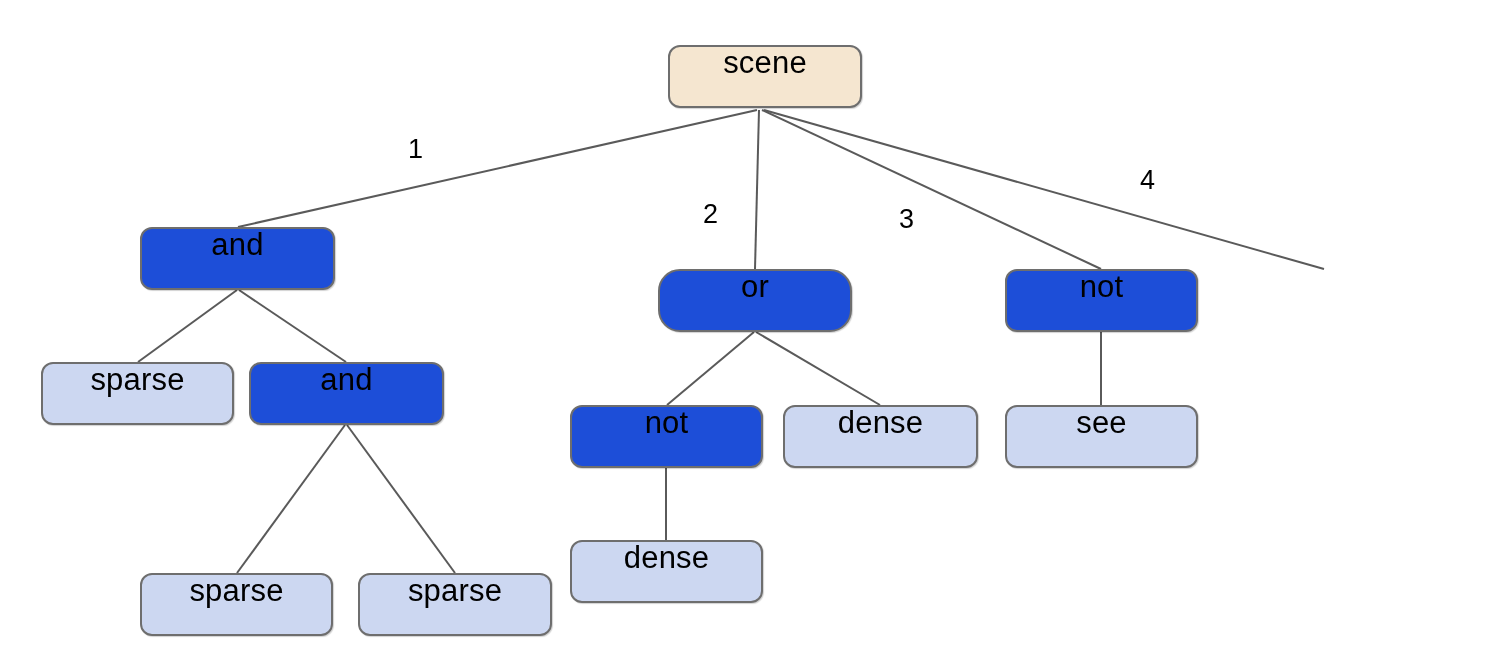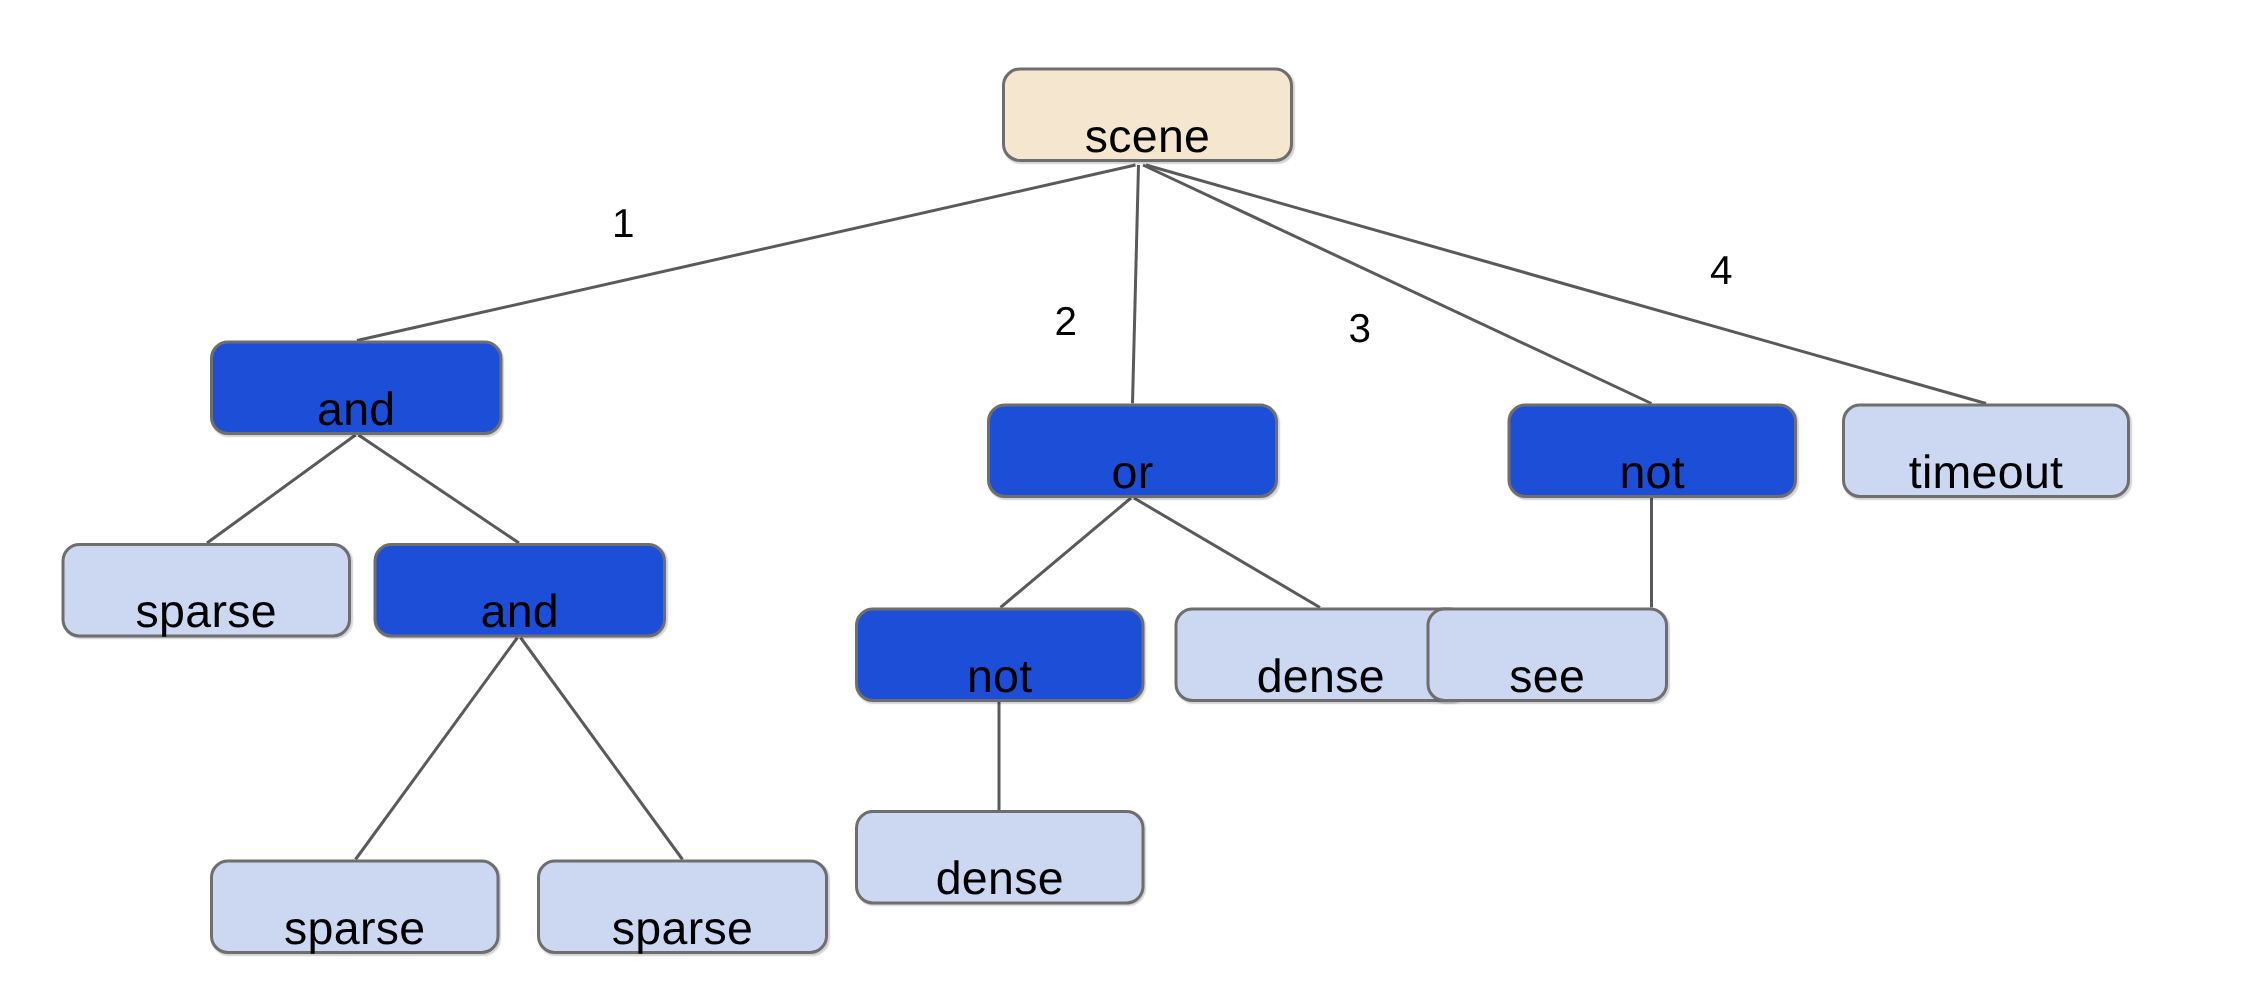--- a/index.html
+++ b/index.html
@@ -6,21 +6,21 @@
   body{
     width:1495px;height:662px;background:#ffffff;
     font-family:"Liberation Sans","DejaVu Sans",sans-serif;
     overflow:hidden;position:relative;
   }
   #stage{position:absolute;left:0;top:0;width:1495px;height:662px;}
   #edges{position:absolute;left:0;top:0;width:1495px;height:662px;pointer-events:none;}
   .node{
     position:absolute;box-sizing:border-box;
     border:2px solid #6e6e6e;border-radius:12px;
-    display:flex;align-items:flex-end;justify-content:center;
+    display:flex;align-items:flex-start;justify-content:center;
     color:#000000;font-size:31px;line-height:1;
     letter-spacing:0.2px;
     box-shadow:1px 1px 1px rgba(0,0,0,0.18);
   }
   .node.root{background:#f5e6d0;}
   .node.op{background:#1d4ed8;}
   .node.leaf{background:#ccd7f1;}
   .edge-label{
     position:absolute;color:#000000;font-size:27px;line-height:1;
     white-space:nowrap;
@@ -43,42 +43,39 @@
       <line x1="756" y1="332" x2="880" y2="405" stroke="#5a5a5a" stroke-width="2"></line>
       <line x1="666" y1="468" x2="666" y2="540" stroke="#5a5a5a" stroke-width="2"></line>
       <line x1="1101" y1="332" x2="1101" y2="405" stroke="#5a5a5a" stroke-width="2"></line>
     </svg>
 <div class="node root" style="left: 668px; top: 45px; width: 194px; height: 63px;">
       <span>scene</span>
     </div>
     <div class="node op" style="left: 140px; top: 227px; width: 195px; height: 63px;">
       <span>and</span>
     </div>
-    <div class="node op" style="left: 658px; top: 269px; width: 194px; height: 63px;">
+    <div class="node op" style="left: 658px; top: 269px; width: 194px; height: 63px; border-radius: 22px;">
       <span>or</span>
     </div>
     <div class="node op" style="left: 1005px; top: 269px; width: 193px; height: 63px;">
       <span>not</span>
-    </div>
-    <div class="node leaf" style="left: 1228px; top: 269px; width: 192px; height: 63px;">
-      <span>timeout</span>
     </div>
     <div class="node leaf" style="left: 41px; top: 362px; width: 193px; height: 63px;">
       <span>sparse</span>
     </div>
     <div class="node op" style="left: 249px; top: 362px; width: 195px; height: 63px;">
       <span>and</span>
     </div>
     <div class="node op" style="left: 570px; top: 405px; width: 193px; height: 63px;">
       <span>not</span>
     </div>
     <div class="node leaf" style="left: 783px; top: 405px; width: 195px; height: 63px;">
       <span>dense</span>
     </div>
-    <div class="node leaf" style="left: 951px; top: 405px; width: 161px; height: 63px;">
+    <div class="node leaf" style="left: 1005px; top: 405px; width: 193px; height: 63px;">
       <span>see</span>
     </div>
     <div class="node leaf" style="left: 570px; top: 540px; width: 193px; height: 63px;">
       <span>dense</span>
     </div>
     <div class="node leaf" style="left: 140px; top: 573px; width: 193px; height: 63px;">
       <span>sparse</span>
     </div>
     <div class="node leaf" style="left: 358px; top: 573px; width: 194px; height: 63px;">
       <span>sparse</span>

